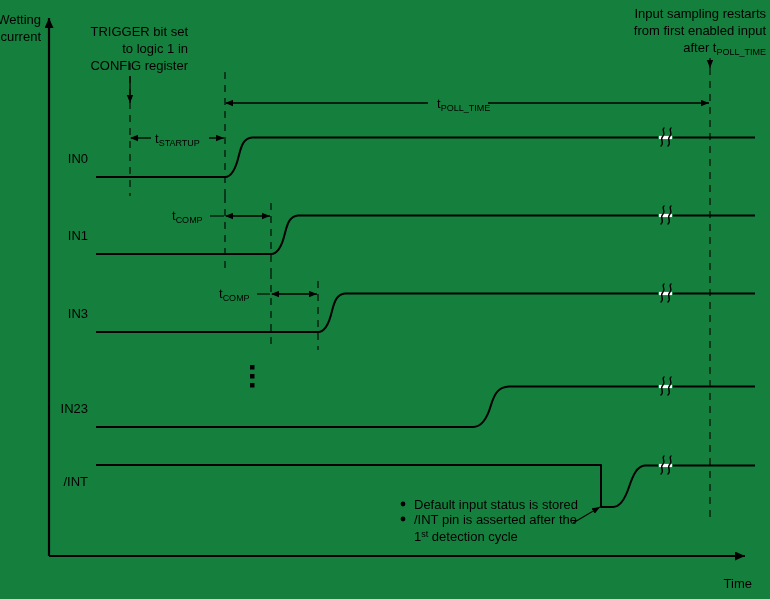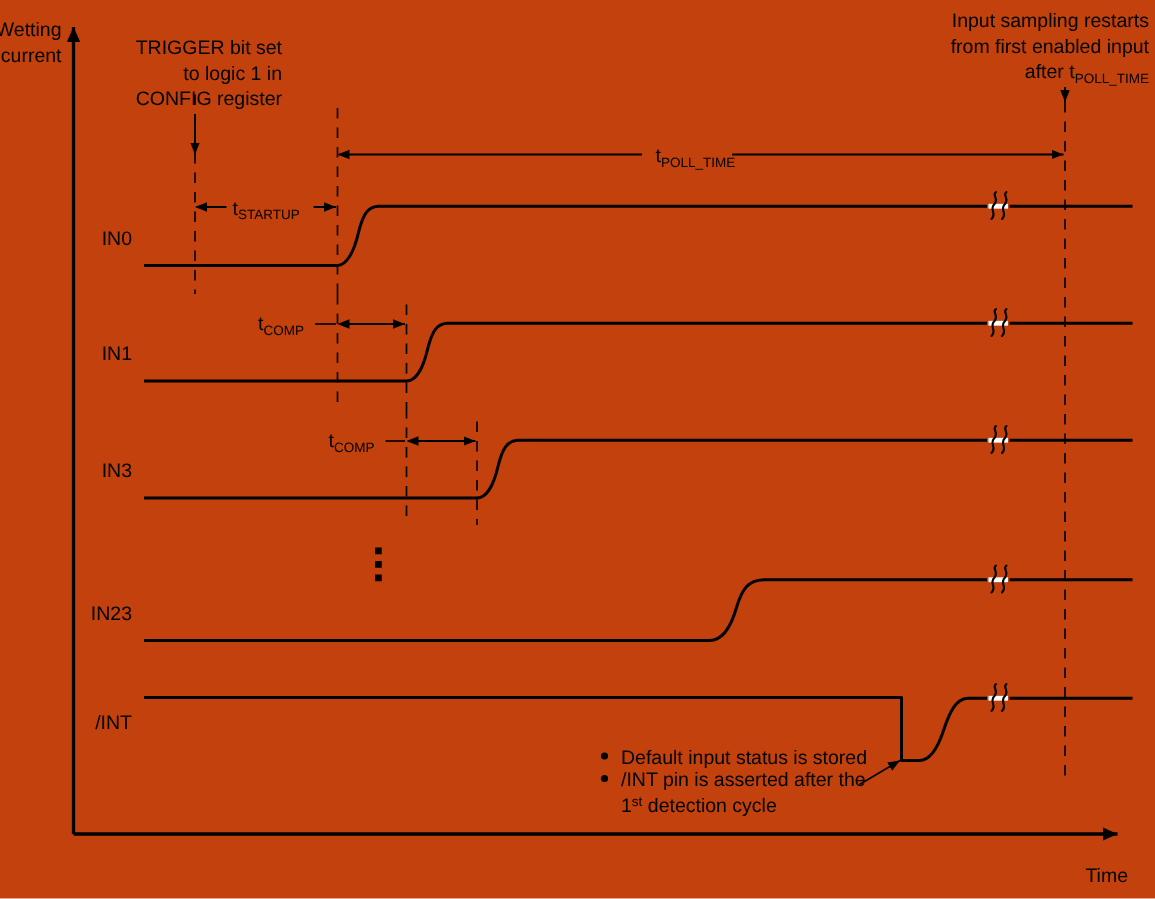--- a/index.html
+++ b/index.html
@@ -7,21 +7,21 @@
     padding: 0;
     background: #ffffff;
   }
   body {
     font-family: "Liberation Sans", sans-serif;
   }
   #diagram-root {
     position: relative;
     width: 770px;
     height: 599px;
-    background: #c2410c;
+    background: #15803d;
     overflow: hidden;
   }
   svg.timing-svg {
     position: absolute;
     left: 0;
     top: 0;
     width: 770px;
     height: 599px;
   }
   text {

